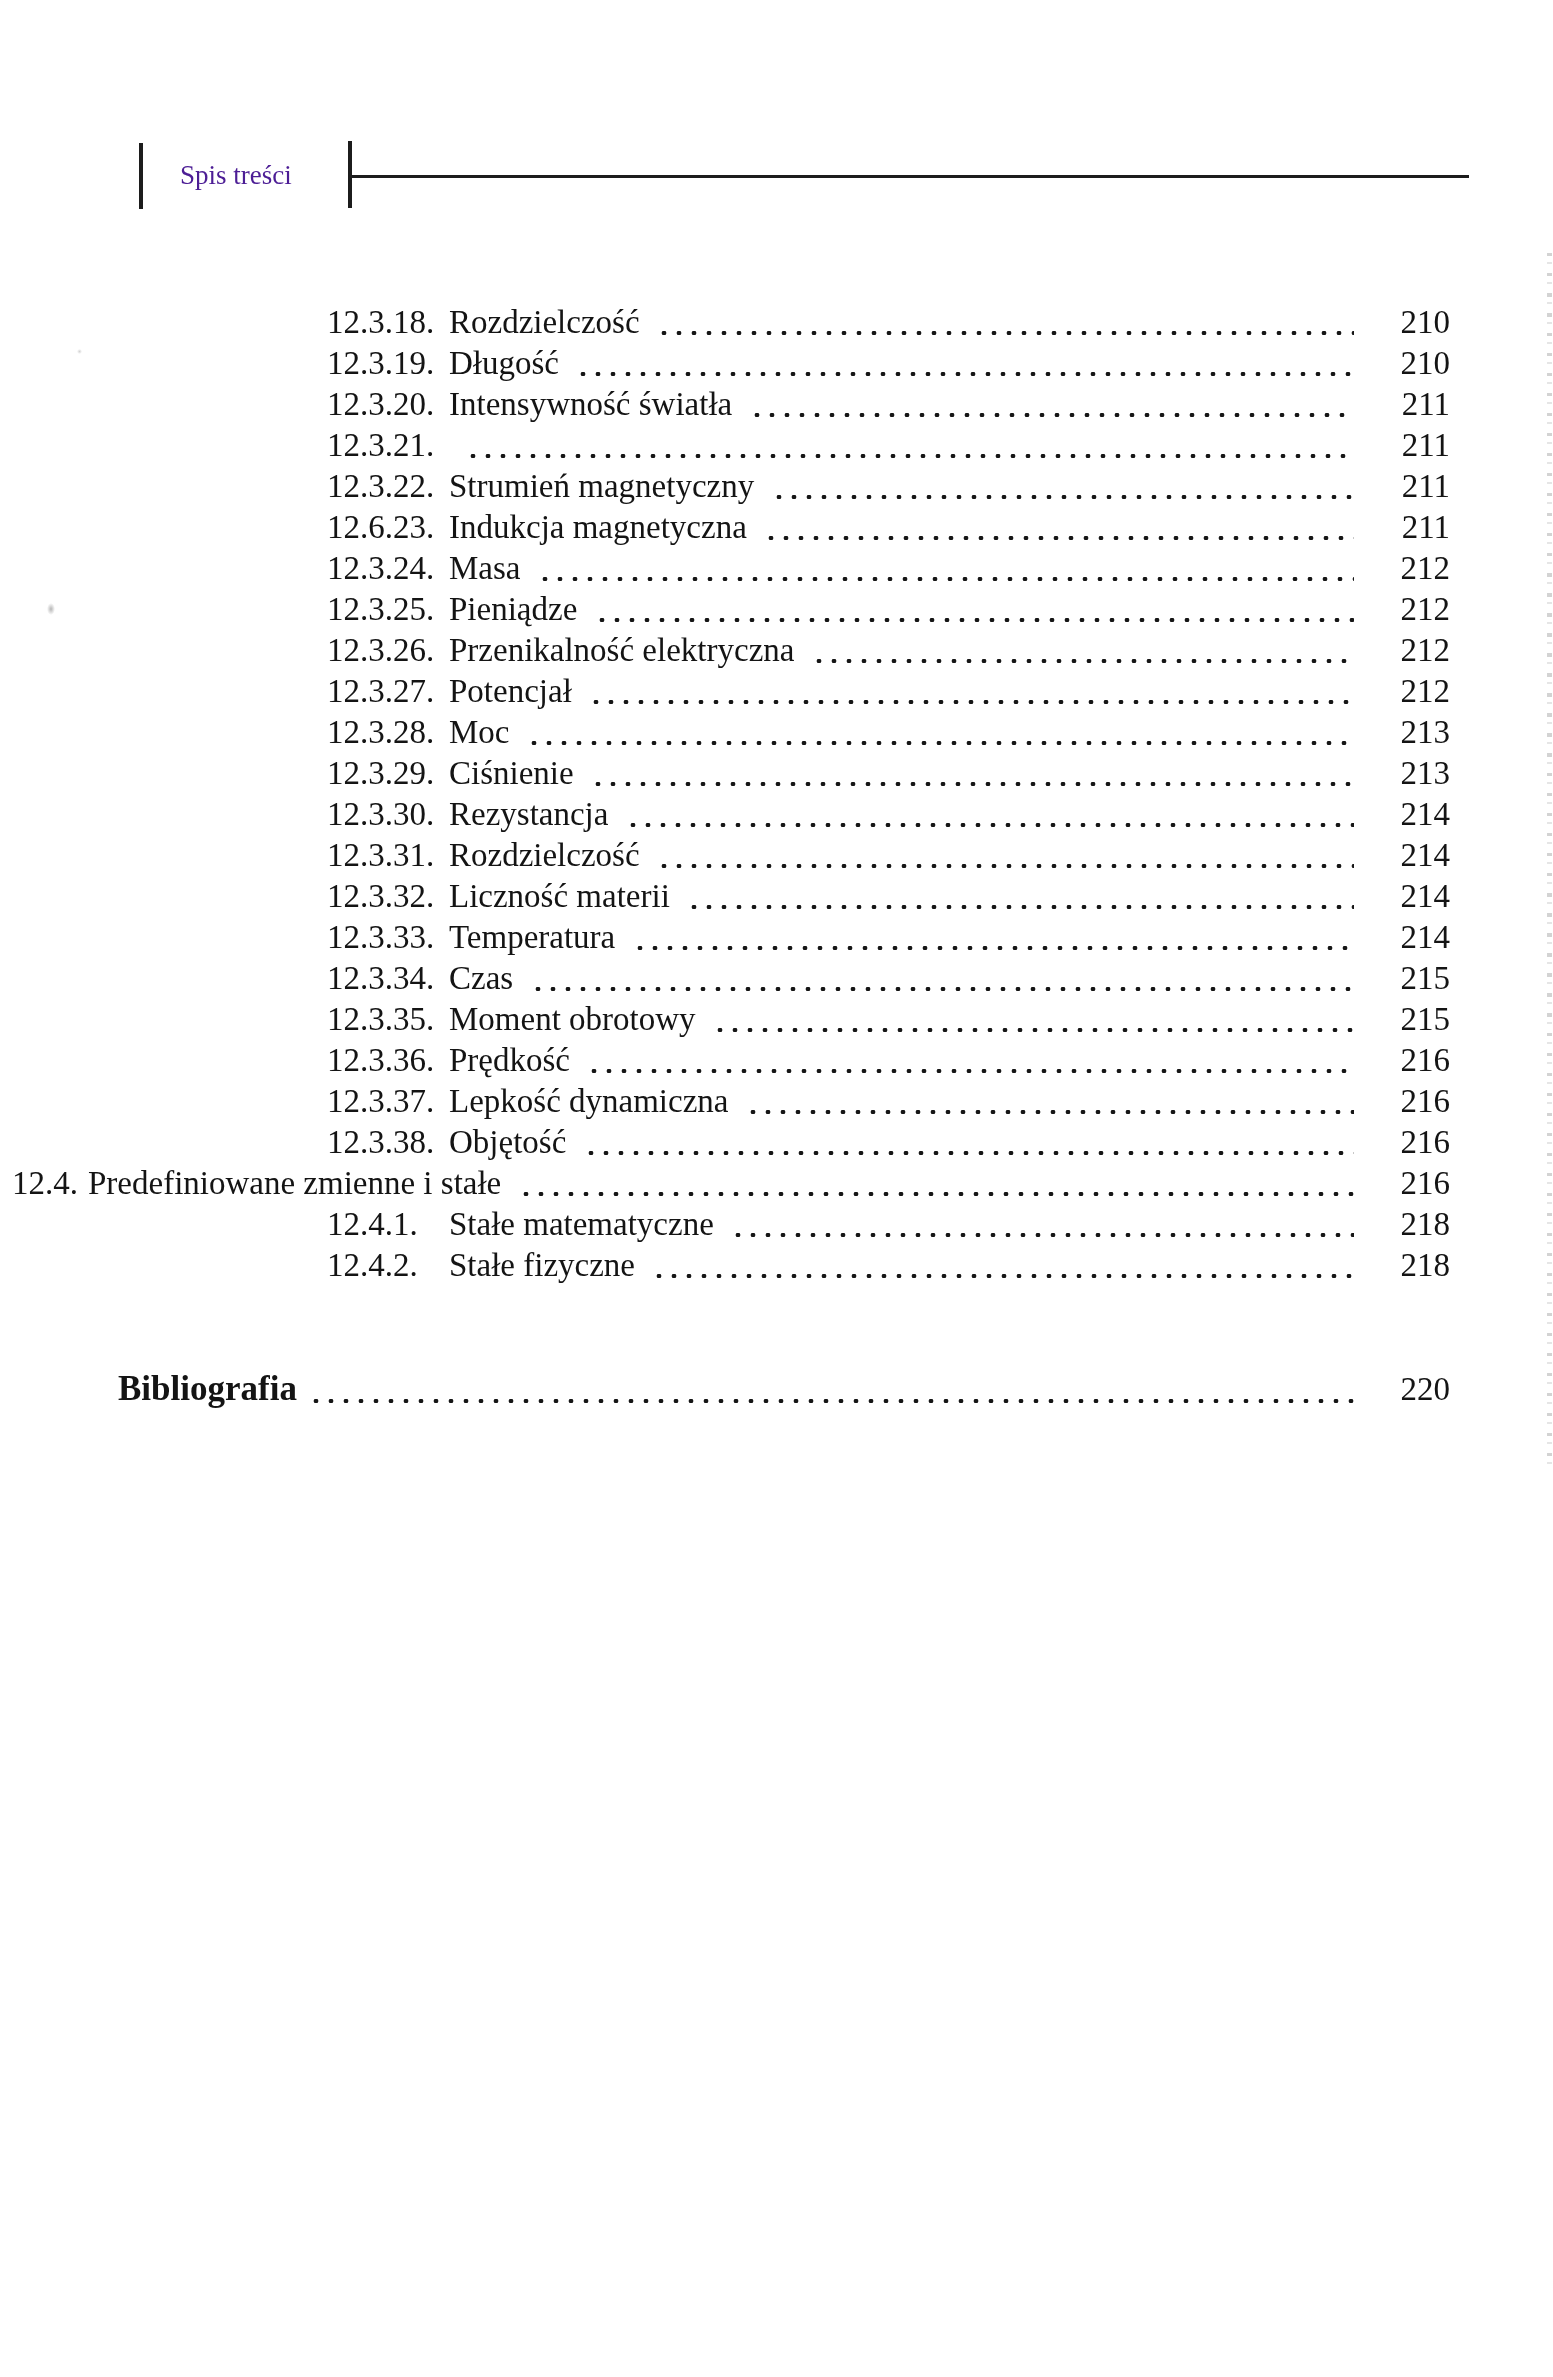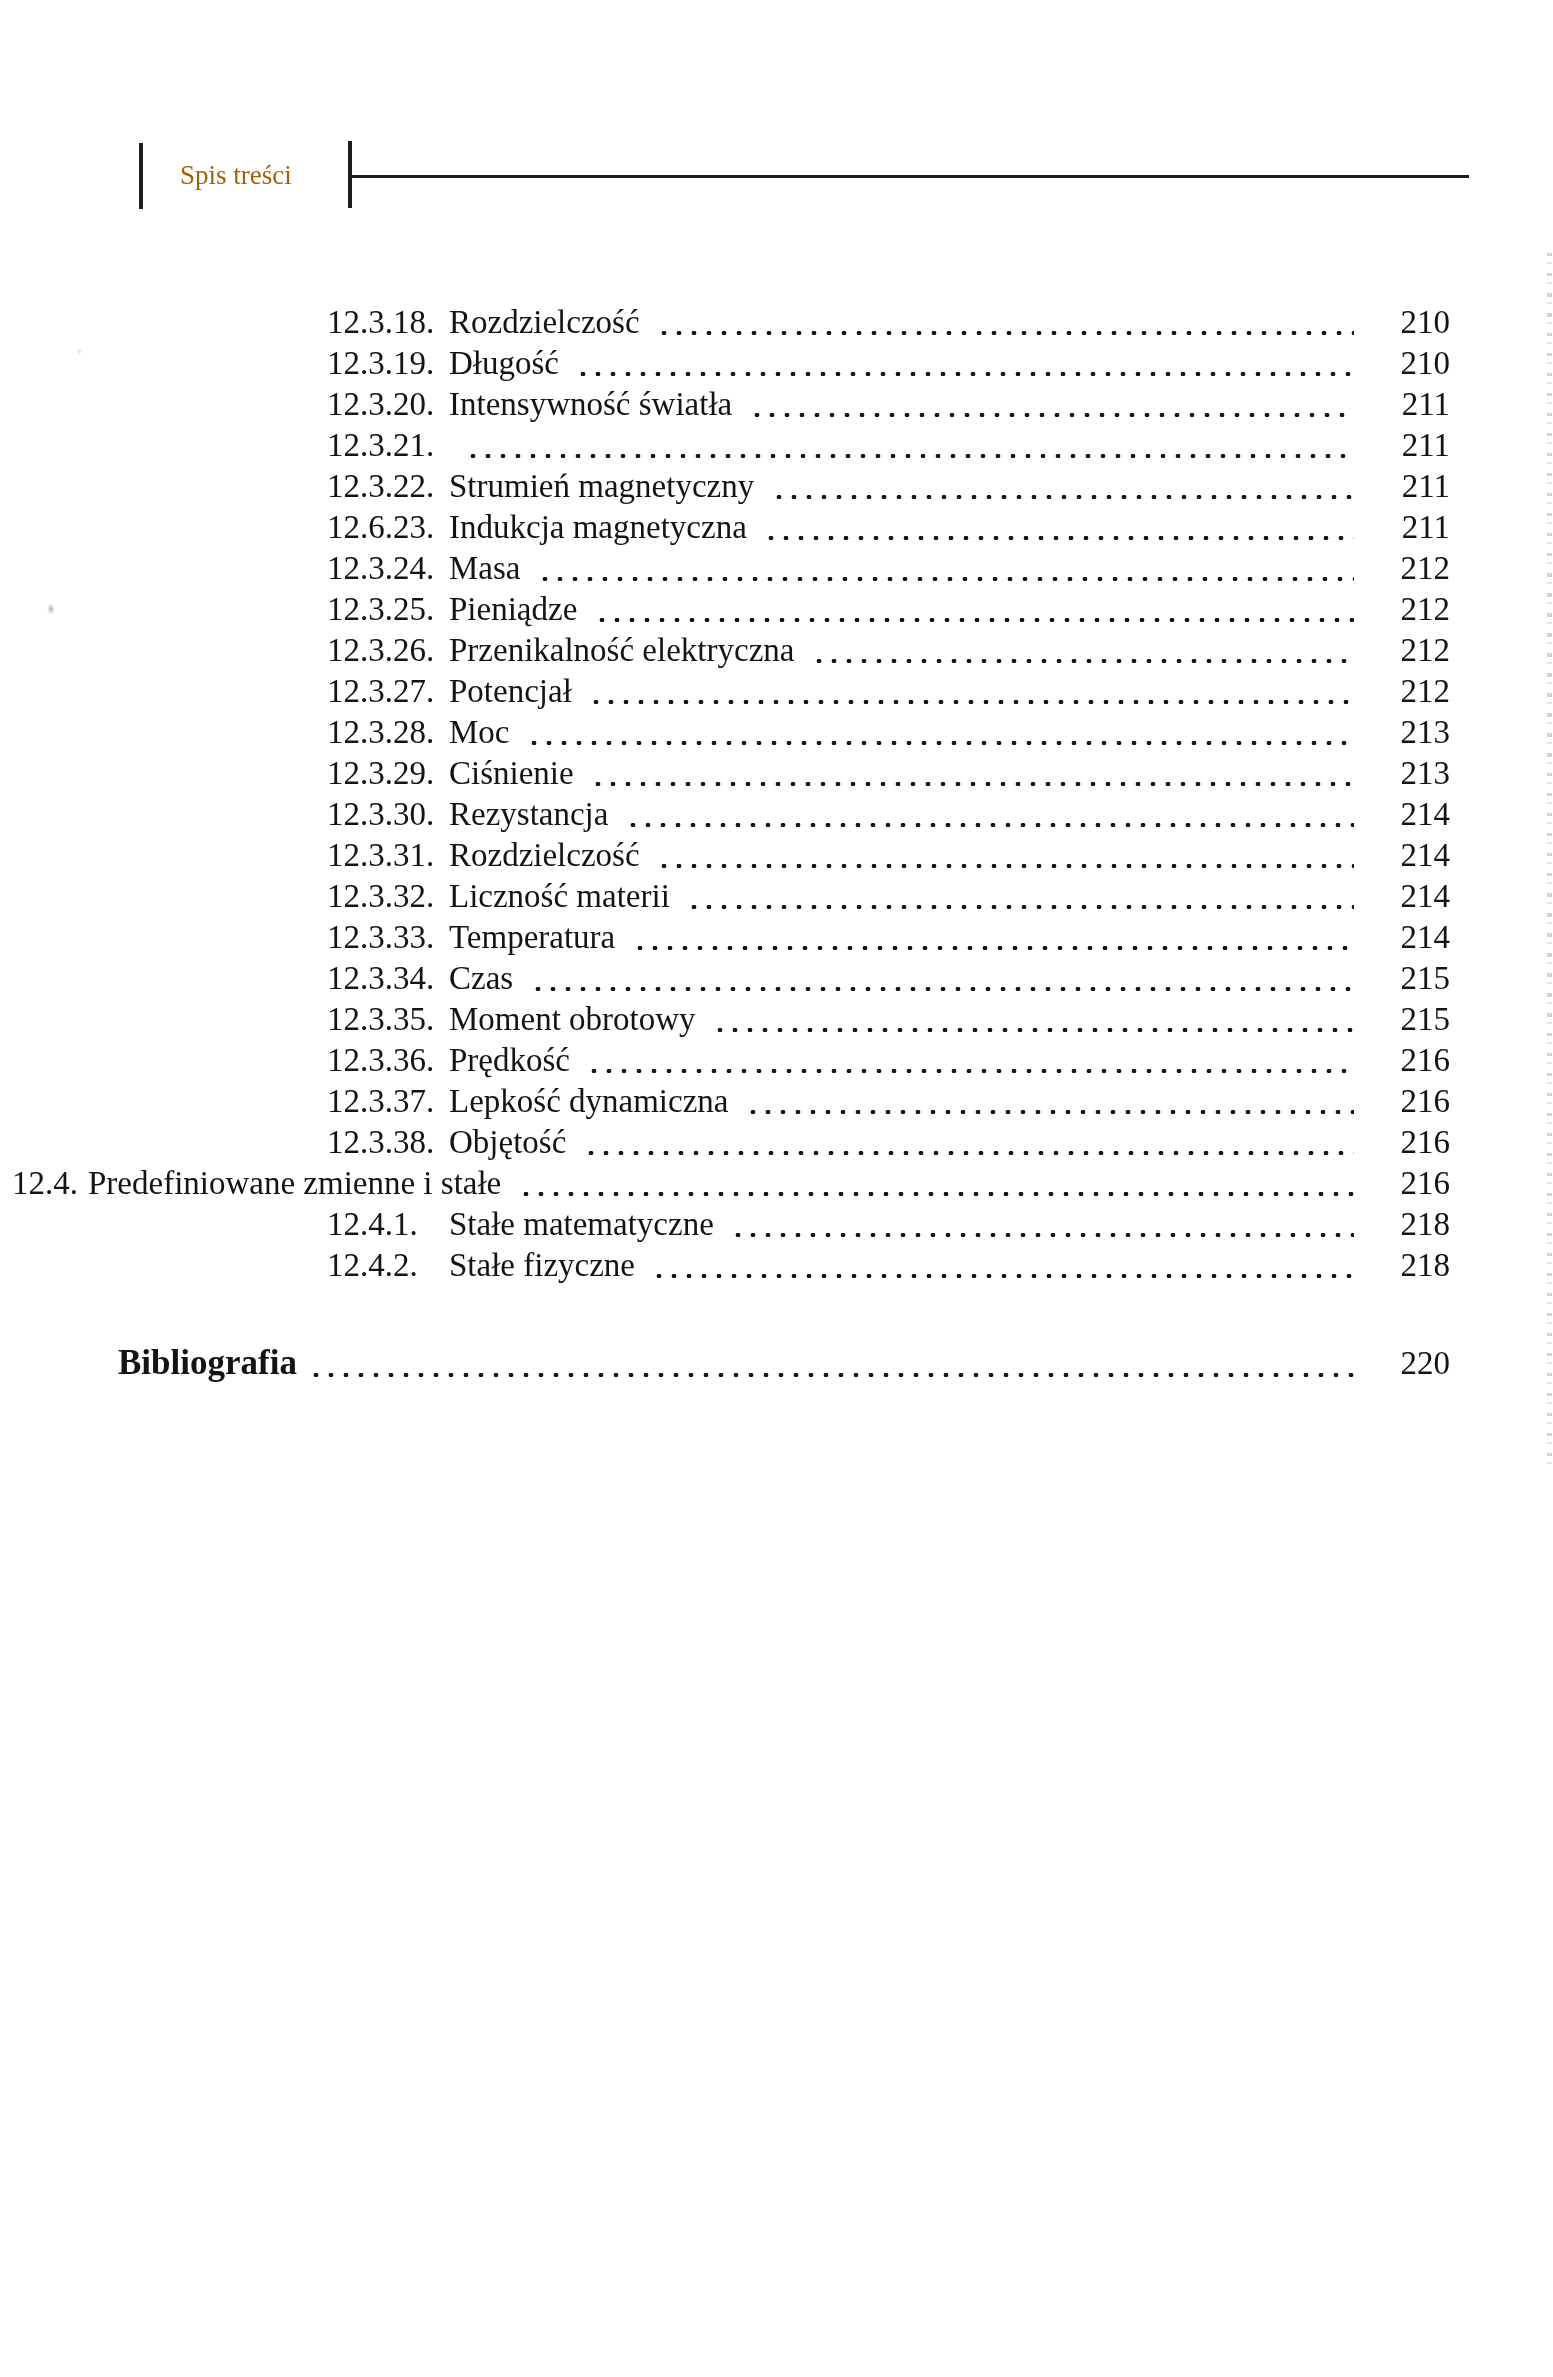--- a/index.html
+++ b/index.html
@@ -12,21 +12,21 @@
     overflow: hidden;
   }
 
   
   .runhead { position: absolute; top: 139px; left: 0; width: 100%; height: 73px; }
   .runhead .vbar-left {
     position: absolute; left: 139px; top: 3.5px; width: 3.5px; height: 66px; background: #1c1c1c;
   }
   .runhead .title {
     position: absolute; left: 180px; top: 21px;
-    font-size: 27px; line-height: 30px; color: #a16207;
+    font-size: 27px; line-height: 30px; color: #4c1d95;
   }
   .runhead .vbar-right {
     position: absolute; left: 348px; top: 1.7px; width: 3.5px; height: 67px; background: #1c1c1c;
   }
   .runhead .hrule {
     position: absolute; left: 349px; top: 36px; width: 1120px; height: 2.6px; background: #1c1c1c;
   }
 
   
   .toc {
@@ -53,21 +53,21 @@
     margin: 0 22.7px 0 17.4px;
     background-image: radial-gradient(circle at 7px 2.2px, #161616 2.1px, rgba(0,0,0,0) 2.7px);
     background-size: 15px 4.4px;
     background-repeat: repeat-x;
     background-position: left top;
   }
   .pg { flex: 0 0 auto; width: 73px; text-align: right; }
 
   
   .row.biblio {
-    margin-top: 54px;
+    margin-top: 80px;
     padding-left: 106px;
     height: 45px;
   }
   .row.biblio .title {
     font-weight: bold;
     font-size: 35px;
     line-height: 45px;
     width: auto;
   }
   .row.biblio .leader { margin-left: 12.2px; }

